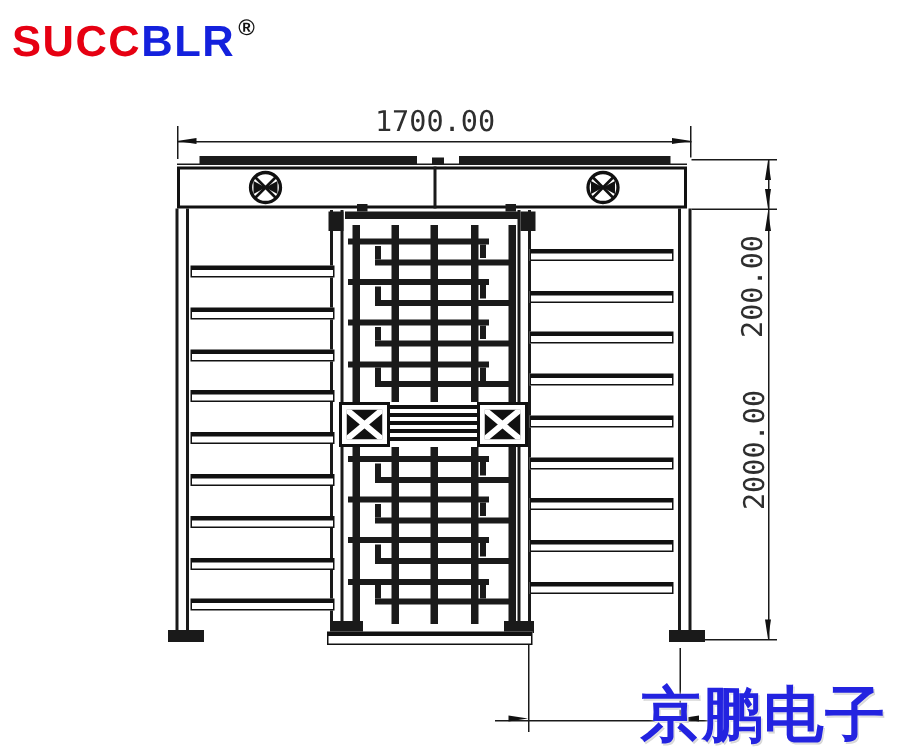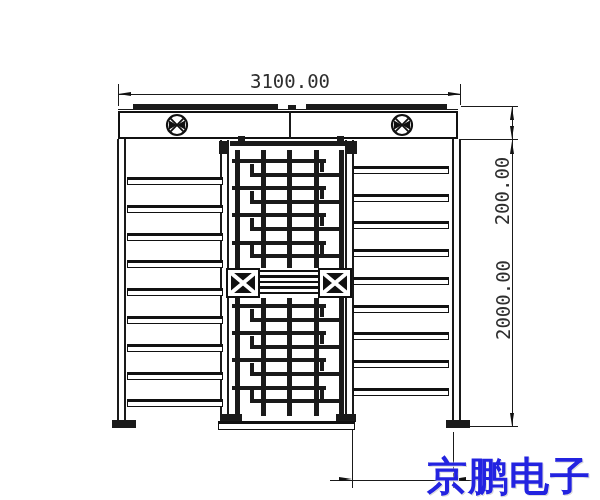--- a/index.html
+++ b/index.html
@@ -29,27 +29,30 @@
   .watermark{position:absolute;left:427px;top:449px;font-size:40px;font-weight:900;
              color:var(--watermark-blue,#2222e0);letter-spacing:1px;z-index:6;
              font-family:"Liberation Sans", sans-serif;
              text-shadow:0 0 3px #ffffff, 1px 1px 0 #cfcfcf;}
 </style>
 </head>
 <body>
 
 <div id="canvas">
 
+  <div class="brand">
+    <span class="red">SUCC</span><span class="blue">BLR</span><span class="reg">®</span>
+  </div>
 
   <div class="ln" style="left:118px;top:84px;width:1px;height:22px;"></div>
   <div class="ln" style="left:460px;top:84px;width:1px;height:21px;"></div>
   <div class="ln" style="left:118px;top:94px;width:343px;height:1px;"></div>
   <div class="arr a-left" style="left:118px;top:92px;"></div>
   <div class="arr a-right" style="left:448px;top:92px;"></div>
-  <div class="cadtxt" style="left:230px;top:70px;width:120px;">3100.00</div>
+  <div class="cadtxt" style="left:230px;top:70px;width:120px;">1700.00</div>
 
   <div class="box" style="left:118px;top:111px;width:340px;height:28px;"></div>
   <div class="ln" style="left:289px;top:111px;width:2px;height:28px;"></div>
   <div class="ln" style="left:118px;top:109px;width:340px;height:1px;"></div>
   <div class="ln" style="left:133px;top:104px;width:145px;height:6px;"></div>
   <div class="ln" style="left:306px;top:104px;width:141px;height:6px;"></div>
   <div class="ln" style="left:288px;top:105px;width:8px;height:5px;"></div>
 
   <svg class="abs" style="left:165px;top:113px;" width="24" height="24" viewBox="0 0 24 24">
     <circle cx="12" cy="12" r="10" fill="#fff" stroke="#111" stroke-width="2.2"></circle>

